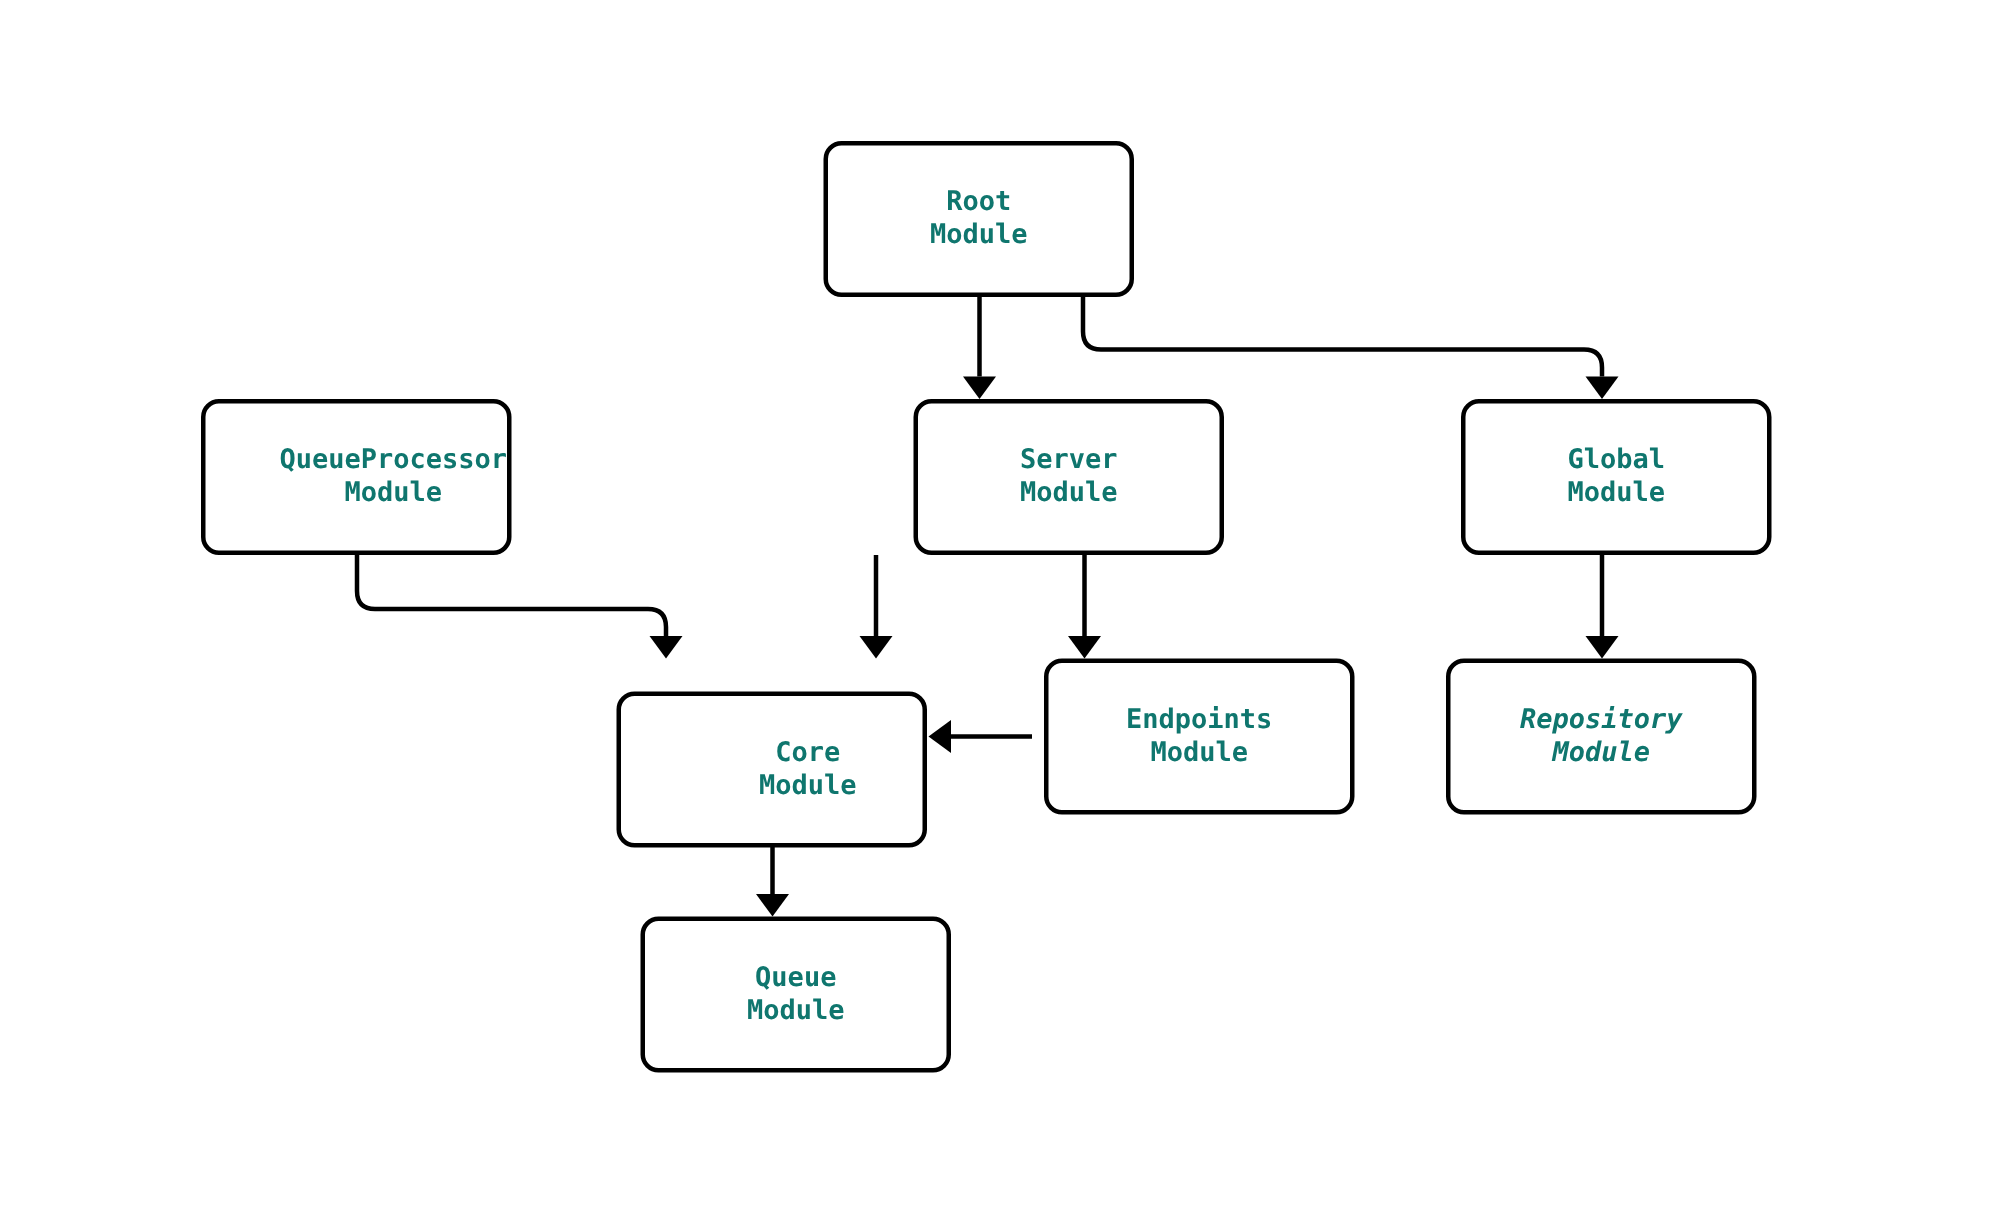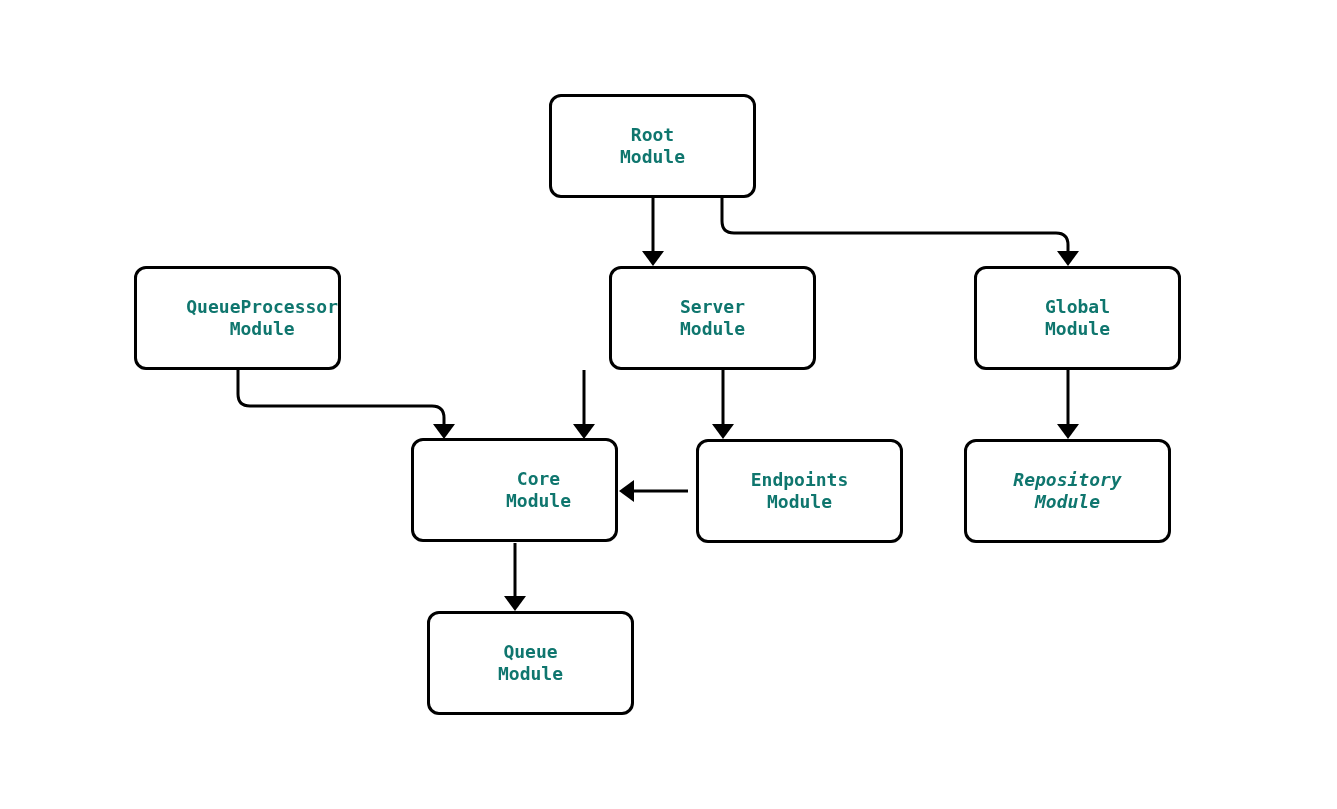--- a/index.html
+++ b/index.html
@@ -50,21 +50,21 @@
     font-size: 18px;
     line-height: 22px;
     font-weight: 700;
     color: #0f766e;
   }
   
   #node-root          { left: 549px;  top: 94px;  }
   #node-queueprocessor{ left: 134px;  top: 266px; justify-content: flex-end; }
   #node-server        { left: 571px;  top: 266px; margin-left: 38px; }
   #node-global        { left: 974px;  top: 266px; }
-  #node-core          { left: 411px;  top: 438px; padding-left: 48px; }
+  #node-core          { left: 411px;  top: 461px; padding-left: 48px; }
   #node-endpoints     { left: 696px;  top: 439px; justify-content: center; }
   #node-repository    { left: 964px;  top: 439px; font-style: italic; }
   #node-queue         { left: 411px;  top: 611px; margin-left: 16px; }
 </style>
 </head>
 <body>
 
 <div id="canvas">
 
   <svg id="edge-layer" viewBox="0 0 1337 809" xmlns="http://www.w3.org/2000/svg">

